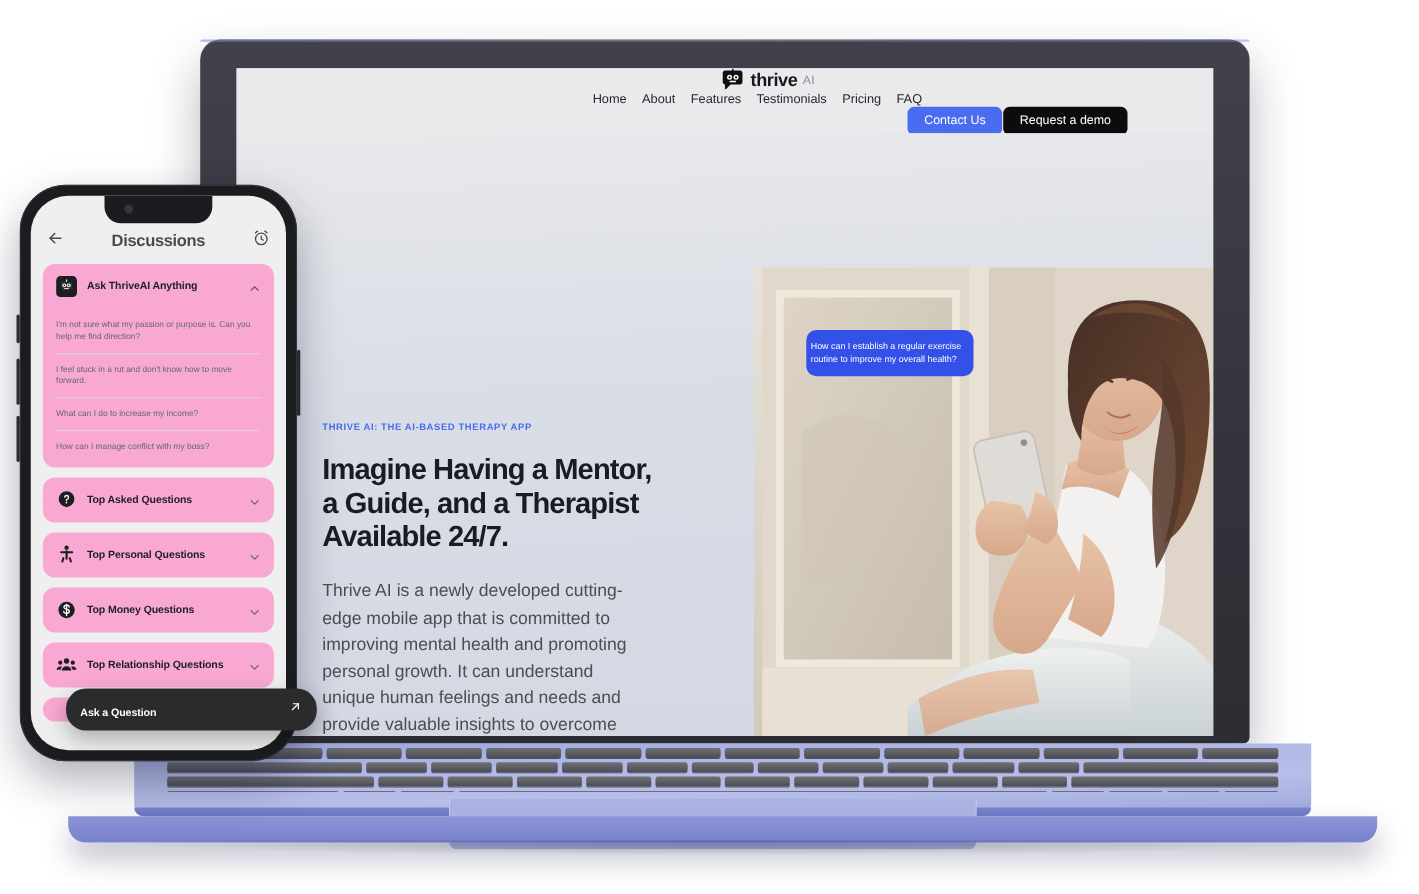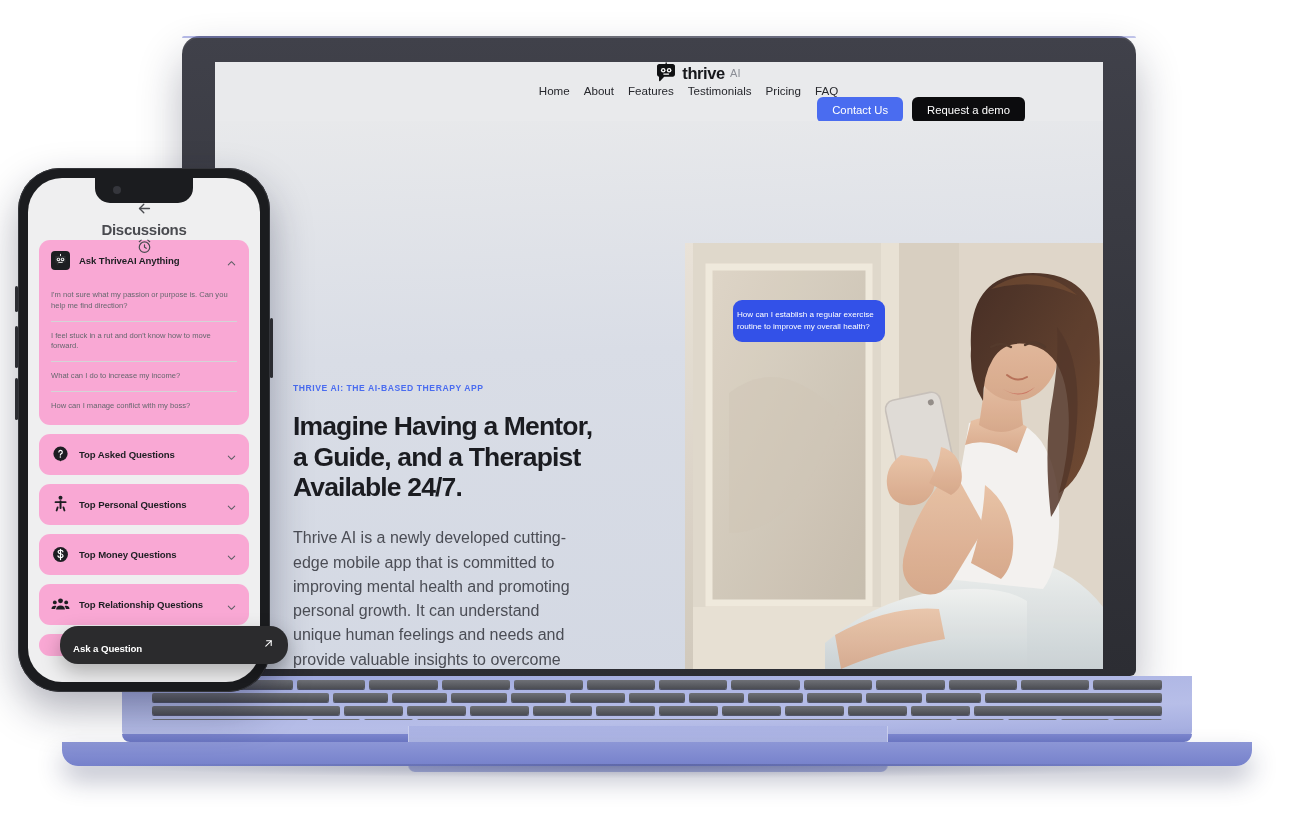--- a/index.html
+++ b/index.html
@@ -39,21 +39,21 @@
     background: #e9eaec; display: flex; align-items: center; flex-direction: column;
   }
   .brand { display: flex; align-items: center; gap: 5px; margin-left: 78px; }
   .brand-mark { width: 22px; height: 22px; display: block; }
   .brand-text { font-size: 16.5px; font-weight: 700; color: #17181c; letter-spacing: -.4px; }
   .brand-sub { font-size: 11px; font-weight: 400; color: #8a8d95; letter-spacing: .2px; }
 
   .nav-links { display: flex; align-items: center; gap: 14px; margin-left: 59px; }
   .nav-links a { font-size: 11.6px; color: #26272c; text-decoration: none; white-space: nowrap; }
 
-  .nav-btns { display: flex; align-items: center; gap: 9px; margin-left: auto; margin-right: 78px; }
+  .nav-btns { display: flex; align-items: center; gap: 1px; margin-left: auto; margin-right: 78px; }
   .btn { border: none; border-radius: 6px; font-size: 11.3px; cursor: pointer;
          font-family: inherit; white-space: nowrap; }
   .btn-primary { background: #4a6cf0; color: #fff; padding: 7px 15px; }
   .btn-dark { background: #0c0c0e; color: #fff; padding: 7px 15px; }
 
   
   .hero { position:absolute; left:0; top:59px; width:888px; height:548px;
           background: linear-gradient(178deg,#e8e9eb 0%,#d9dde6 42%,#d3d8e3 100%); }
 
   .hero-copy { position: absolute; left: 78px; top: 262px; width: 300px; }
@@ -112,21 +112,21 @@
   .side-btn.s3 { top:210px; height:42px; }
   .side-btn.r1 { left:auto; right:-3px; top:150px; height:60px; }
   .phone-screen { position:absolute; left:10px; top:10px; width:232px; height:504px;
     background:#efeff0; border-radius:34px; overflow:hidden; }
   .notch { position:absolute; left:50%; transform:translateX(-50%); top:0;
     width:98px; height:25px; background:#1b1c1f; border-radius:0 0 15px 15px; z-index:6; }
   .notch-cam { position:absolute; left:18px; top:8px; width:8px; height:8px;
     background:#35363c; border-radius:50%; }
 
   .app-head { position:absolute; left:0; top:22px; width:232px; height:38px;
-    display:flex; align-items:center; padding:0 14px; z-index:5;flex-direction:column; }
+    display:flex; align-items:center; padding:0 14px; z-index:5; }
   .app-title { flex:1; text-align:center; font-size:15px; font-weight:600;
     color:#4a4b50; letter-spacing:-.3px; }
 
   .app-body { position:absolute; left:0; top:62px; width:232px; height:442px;
     padding:0 11px; }
 
   .card { background:#f9a8d4; border-radius:11px; margin-bottom:9px; }
   .card-head { display:flex; align-items:center; gap:9px; padding:11px 12px; cursor:pointer; }
   .card-ic { width:19px; height:19px; flex:none; }
   .card-label { flex:1; font-size:9.6px; font-weight:700; color:#1e1f23; letter-spacing:-.1px; }

